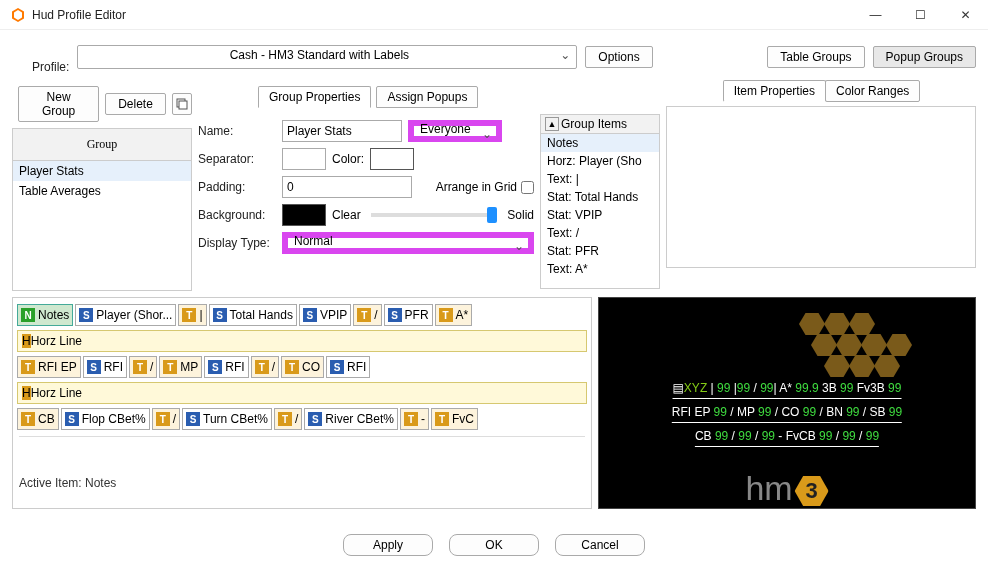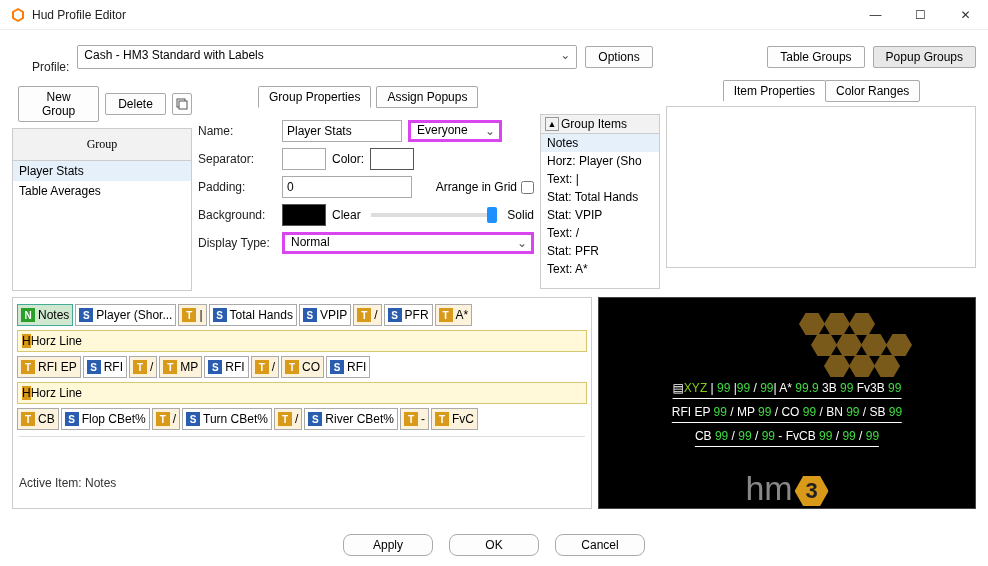--- a/index.html
+++ b/index.html
@@ -7,21 +7,21 @@
 
 
 .titlebar { height: 30px; display: flex; align-items: center; padding: 0 0 0 10px; border-bottom: 1px solid #eee; }
 .titlebar .icon { width: 16px; height: 16px; margin-right: 6px; }
 .titlebar .title { flex: 1; font-size: 12px; color: #222; }
 .titlebar .winbtn { width: 45px; height: 30px; display: flex; align-items: center; justify-content: center; color: #333; }
 
 
 .toprow { display: flex; align-items: center; padding: 10px 12px 6px 32px; gap: 8px; }
 .toprow .label { color: #222; margin-top: 20px; }
-.toprow .profile-select { flex: 0 0 500px; height: 24px; border: 1px solid #aaa; border-radius: 2px; padding: 2px 22px 2px 6px; background: #fff; position: relative; }
+.toprow .profile-select { flex: 0 0 500px; height: 24px; border: 1px solid #aaa; border-radius: 2px; padding: 2px 22px 2px 6px; background: #fff; position: relative; text-align: center; }
 .toprow .profile-select::after { content:"⌄"; position:absolute; right:6px; top:2px; color:#555;}
 .btn { border: 1px solid #aaa; background: #fdfdfd; padding: 3px 12px; border-radius: 2px; cursor: pointer; }
 .btn.selected { background: #e8e8e8; }
 .spacer { flex: 1; }
 
 
 .main { padding: 0 12px; display: flex; gap: 6px; }
 .leftcol { width: 180px; }
 .midcol { width: 336px; }
 .rightlists { width: 120px; display:flex; flex-direction:column;}
@@ -39,21 +39,21 @@
 .tab.active { background:#fff; border-bottom-color:#fff;}
 
 
 .form { padding-top:6px;}
 .form .frow { display:flex; align-items:center; margin-bottom:6px; gap:6px;}
 .form .flabel { width:78px; color:#222;}
 .input { border:1px solid #aaa; height:22px; padding:0 4px; background:#fff; }
 .swatch { width:44px; height:22px; border:1px solid #555;}
 .swatch.black{background:#000;}
 .swatch.white{background:#fff;}
-.dropdown { position:relative; border:3px solid #d946ef; height:22px; background:#fff; padding:0 20px 0 6px; display:flex;align-items:flex-start;}
+.dropdown { position:relative; border:6px solid #d946ef; height:22px; background:#fff; padding:0 20px 0 6px; display:flex;align-items:flex-end;}
 .dropdown::after{content:"⌄"; position:absolute; right:4px; top:1px; color:#555;}
 .slider-track{flex:1; height:4px; background:#ddd; position:relative; margin:0 4px;}
 .slider-thumb{position:absolute; right:0; top:-6px; width:10px;height:16px;background:#1e90ff; border-radius:2px;}
 
 
 .gi-header{display:flex; align-items:center; border:1px solid #ccc; background:#f2f2f2; padding:2px 4px;}
 .gi-header .arrow{width:14px;height:14px;border:1px solid #999; margin-right:2px; display:flex;align-items:center;justify-content:center;font-size:9px;}
 .gi-list{border:1px solid #ccc; border-top:none; height:155px; overflow-y:scroll;}
 .gi-list .row{padding:2px 6px; white-space:nowrap;}
 .gi-list .row.sel{background:#e6f0fb;}

